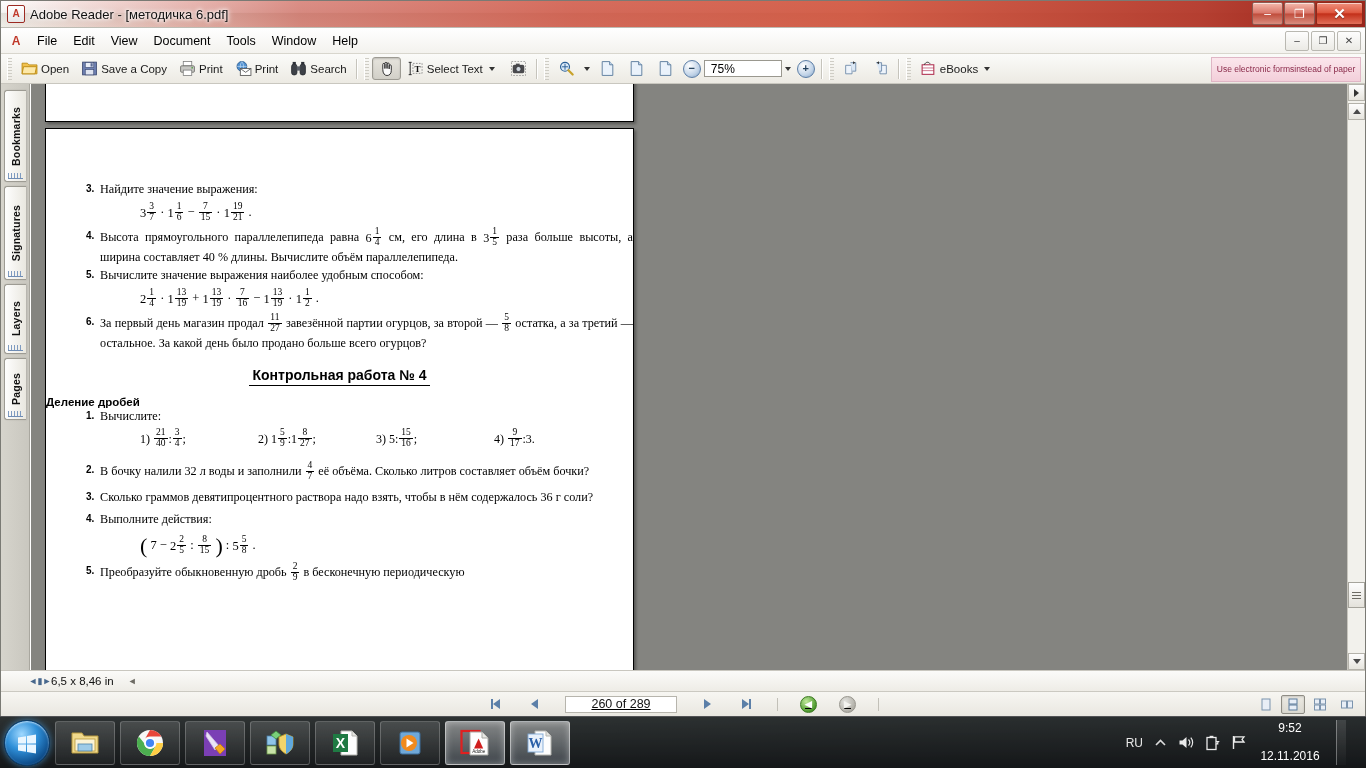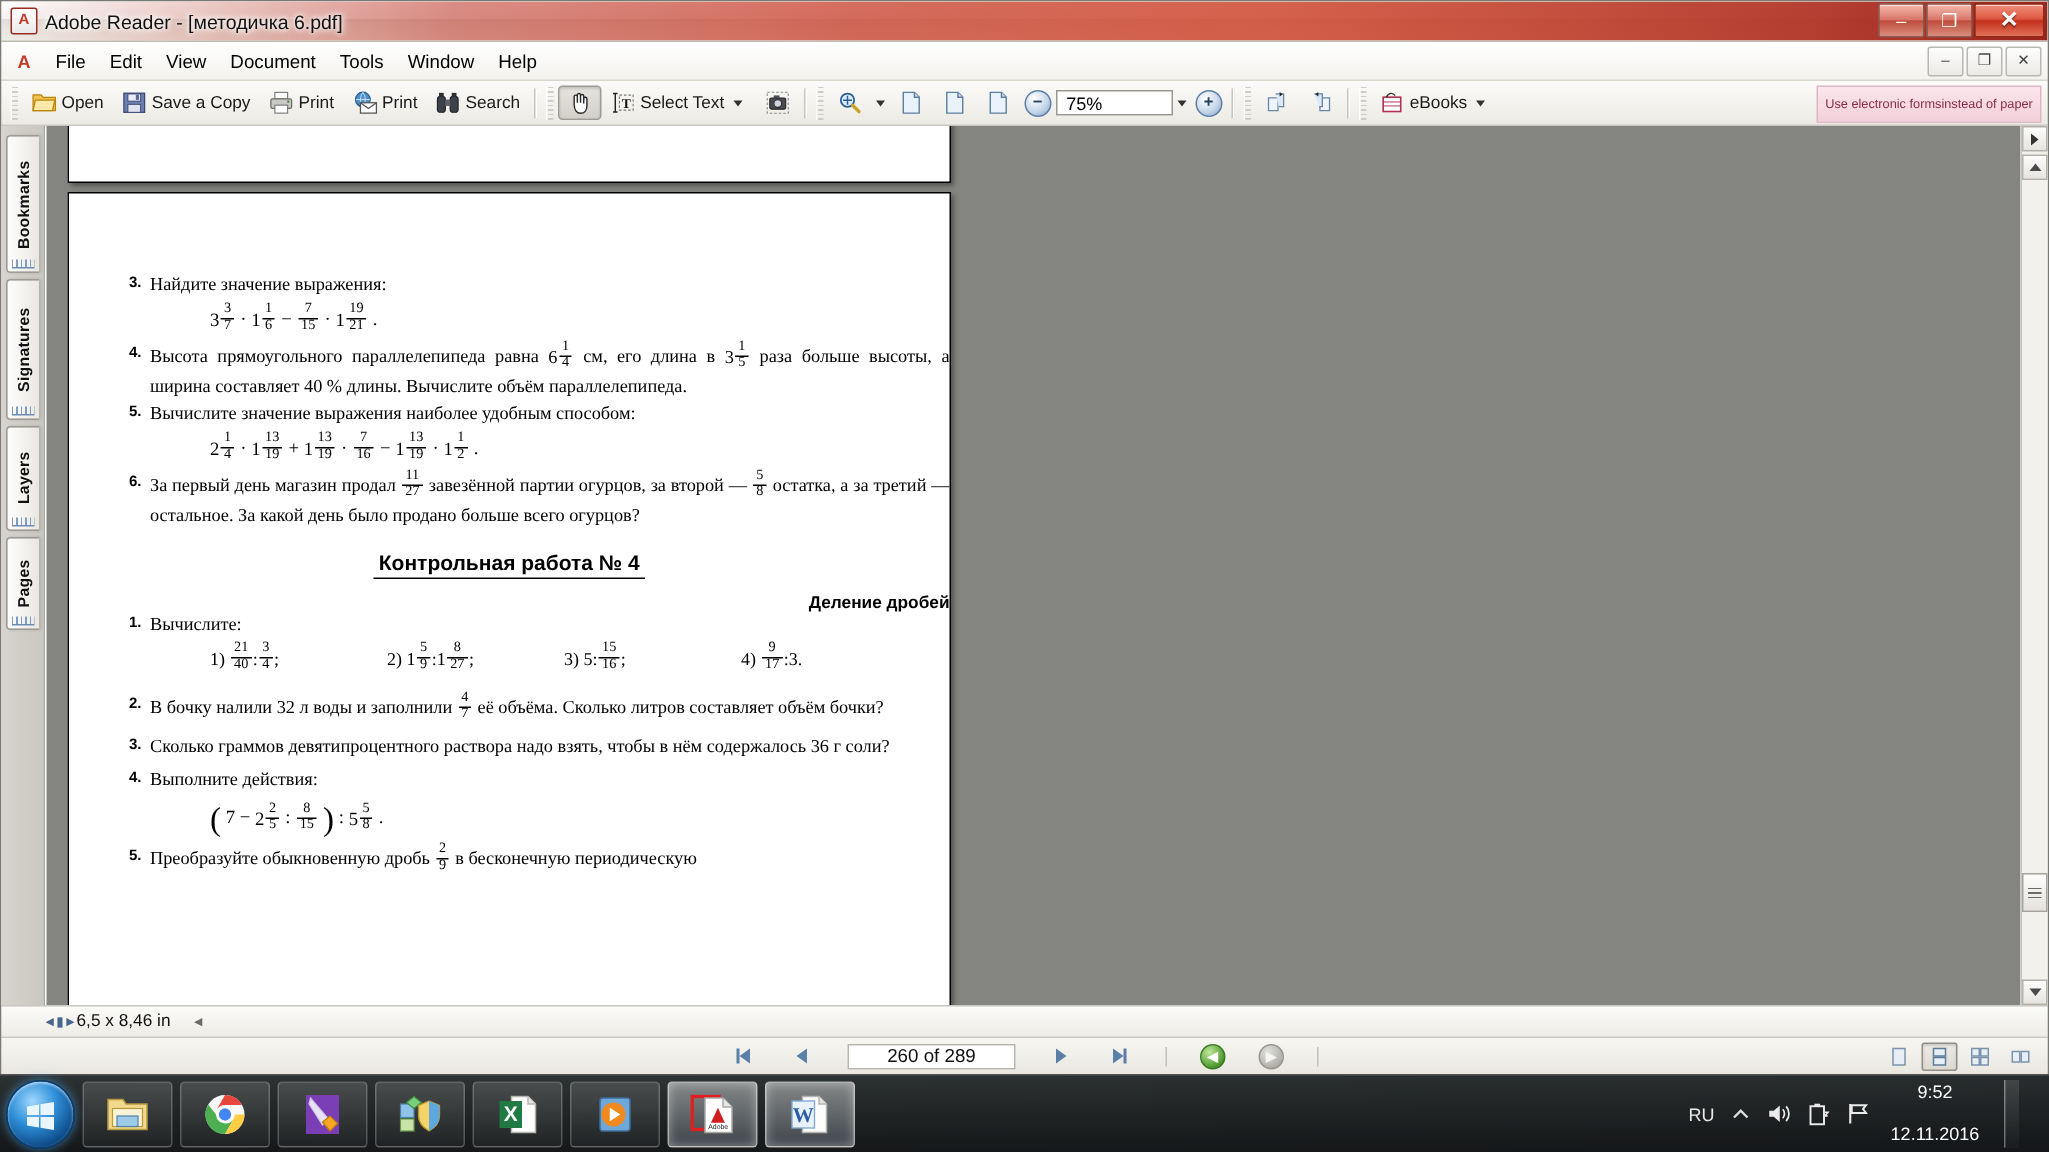--- a/index.html
+++ b/index.html
@@ -183,22 +183,22 @@
   }
   .frac .num{font-size:9.5px;padding:0 2px;line-height:1.05;}
   .frac .den{font-size:9.5px;padding:0 2px;line-height:1.05;border-top:1px solid #000;}
   .mixed{display:inline-flex;align-items:center;vertical-align:middle;}
   .hdr1{
     text-align:center;font-family:"Liberation Sans", sans-serif;
     font-weight:bold;font-size:14px;margin:16px 0 0 0;
   }
   .hdr1 span{border-bottom:1.5px solid #000;padding:0 4px 2px 4px;}
   .hdr2{
-    text-align:right;font-family:"Liberation Sans", sans-serif;
-    font-weight:bold;font-size:11.5px;margin:13px 0 0 0;
+    text-align:left;font-family:"Liberation Sans", sans-serif;
+    font-weight:bold;font-size:11.5px;margin:13px 17px 0 0;
   }
   .hdr3{
     text-align:center;font-family:"Liberation Sans", sans-serif;
     font-weight:bold;font-size:11px;margin:12px 0 6px 0;
   }
   .eqrow{display:flex;padding:3px 0 3px 94px;font-size:12px;align-items:center;}
   .eqrow .cell{width:118px;flex:0 0 auto;display:flex;align-items:center;}
   
   #vscroll{
     width:17px;flex:0 0 auto;background:#f2f1ec;border-left:1px solid #c7c5bd;
@@ -236,20 +236,21 @@
     width:14px;height:14px;margin:0 4px 0 32px;
     display:flex;align-items:center;justify-content:center;font-size:9px;color:#47678c;
   }
   #page-size-text{font-size:11.5px;color:#111;}
   #sizebar .lcaret{margin-left:14px;font-size:9px;color:#6d6b64;}
   #navbar{
     height:24px;flex:0 0 auto;position:relative;display:flex;align-items:center;
     justify-content:center;gap:22px;
     background:linear-gradient(#f7f6f2,#e9e7e0);
     border-top:1px solid #cbc9c1;
+    text-decoration:underline;
   }
   .nbtn{width:17px;height:15px;display:flex;align-items:center;justify-content:center;}
   .tri.nl{border-top:5px solid transparent;border-bottom:5px solid transparent;border-right:7px solid #5b7fa8;}
   .tri.nr{border-top:5px solid transparent;border-bottom:5px solid transparent;border-left:7px solid #5b7fa8;}
   .barv{width:2px;height:10px;background:#5b7fa8;}
   #page-indicator{
     background:#fff;border:1px solid #b7b5ad;height:17px;min-width:112px;
     display:flex;align-items:center;justify-content:center;
     font-size:12.5px;color:#111;padding:0 8px;box-sizing:border-box;
   }

